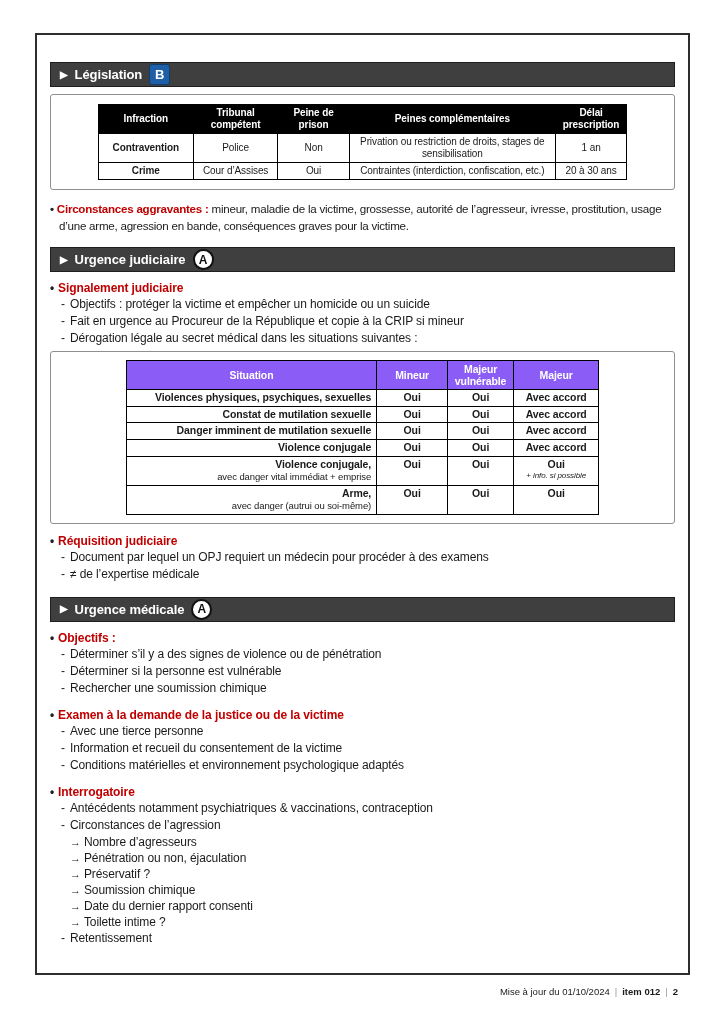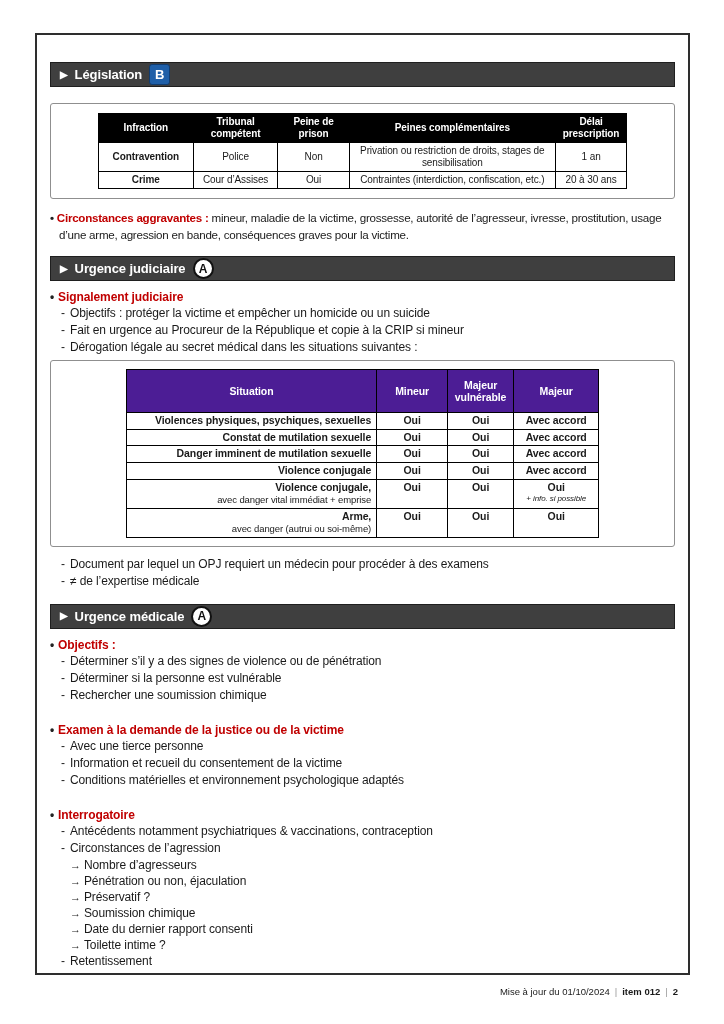--- a/index.html
+++ b/index.html
@@ -26,32 +26,32 @@
     background:#1f5fa8; border:1px solid #123c6e; border-radius:3px;
     color:#fff; font-weight:bold; font-size:13px;
   }
   .badge-circle {
     display:inline-flex; width:17px; height:17px; align-items:center; justify-content:center;
     background:#fff; border:2.5px solid #111; border-radius:50%;
     color:#111; font-weight:bold; font-size:12px;
   }
 
   
-  .panel { border:1px solid #8f8f8f; border-radius:3px; margin-top:16px; padding:9px 0; }
+  .panel { border:1px solid #8f8f8f; border-radius:3px; margin-top:7px; padding:9px 0; }
 
   table { border-collapse:collapse; margin:0 auto; }
   th, td { border:1.5px solid #000; }
 
   .t1 { width:85%; font-size:10px; }
   .t1 th { background:#000; color:#fff; padding:2px 3px; line-height:1.2; font-size:10px; }
   .t1 td { padding:2px 4px; text-align:center; vertical-align:middle; line-height:1.2; }
   .t1 td.c0 { font-weight:bold; }
 
   .t2 { width:76%; font-size:10.5px; }
-  .t2 th { background:#4c1d95; color:#fff; padding:9px 3px; line-height:1.15; }
+  .t2 th { background:#8b5cf6; color:#fff; padding:2px 3px; line-height:1.15; }
   .t2 td { padding:1px 5px; font-weight:bold; vertical-align:top; line-height:1.3; }
   .t2 td.sit { text-align:right; }
   .t2 td.val { text-align:center; }
   .sub  { display:block; font-weight:normal; font-size:9.5px; line-height:1.2; padding-bottom:1px; }
   .msub { display:block; font-style:italic; font-weight:normal; font-size:8px; line-height:1.2; }
   span:empty { display:none; }
 
   
   .para { margin-top:11px; font-size:11.6px; line-height:16.5px; padding-left:9px; text-indent:-9px; letter-spacing:-0.25px; }
   .red  { color:#c00000; font-weight:bold; }
@@ -60,21 +60,21 @@
   .hd  { font-size:12px; line-height:16px; }
   .hd .bullet { margin-right:4px; }
   .li  { font-size:12px; line-height:17px; margin-left:11px; }
   .li .mk { margin-right:5px; }
   .ali { font-size:12px; line-height:16px; margin-left:20px; }
   .ali .mk { margin-right:3px; font-size:11px; }
 
   .mt13 { margin-top:13px; }
   .mt14 { margin-top:14px; }
   .mt9  { margin-top:9px; }
-  .mt3  { margin-top:18px; }
+  .mt3  { margin-top:10px; }
   .panel2 { margin-top:4px; padding:8px 0; }
 
   .footer {
     position:absolute; right:46px; top:986px; font-size:9.5px; color:#1a1a1a;
   }
   .footer .sep { color:#9a9a9a; margin:0 5px; }
   .footer .bold { font-weight:bold; }
 </style>
 </head>
 <body>
@@ -184,20 +184,23 @@
             <td class="sit"><span>Arme,</span><span class="sub">avec danger (autrui ou soi-même)</span></td>
             <td class="val">Oui</td>
             <td class="val">Oui</td>
             <td class="val"><span>Oui</span></td>
           </tr>
         </tbody>
       </table>
     </div>
 
     <div class="blk mt9">
+      <div class="hd">
+        <span class="bullet">•</span><span class="red">Réquisition judiciaire</span>
+      </div>
       <div class="li"><span class="mk">-</span><span>Document par lequel un OPJ requiert un médecin pour procéder à des examens</span></div>
       <div class="li"><span class="mk">-</span><span>≠ de l’expertise médicale</span></div>
     </div>
 
     <div class="bar mt14">
       <span class="tri">▶</span>
       <span>Urgence médicale</span>
       <span class="badge-circle">A</span>
     </div>
 

